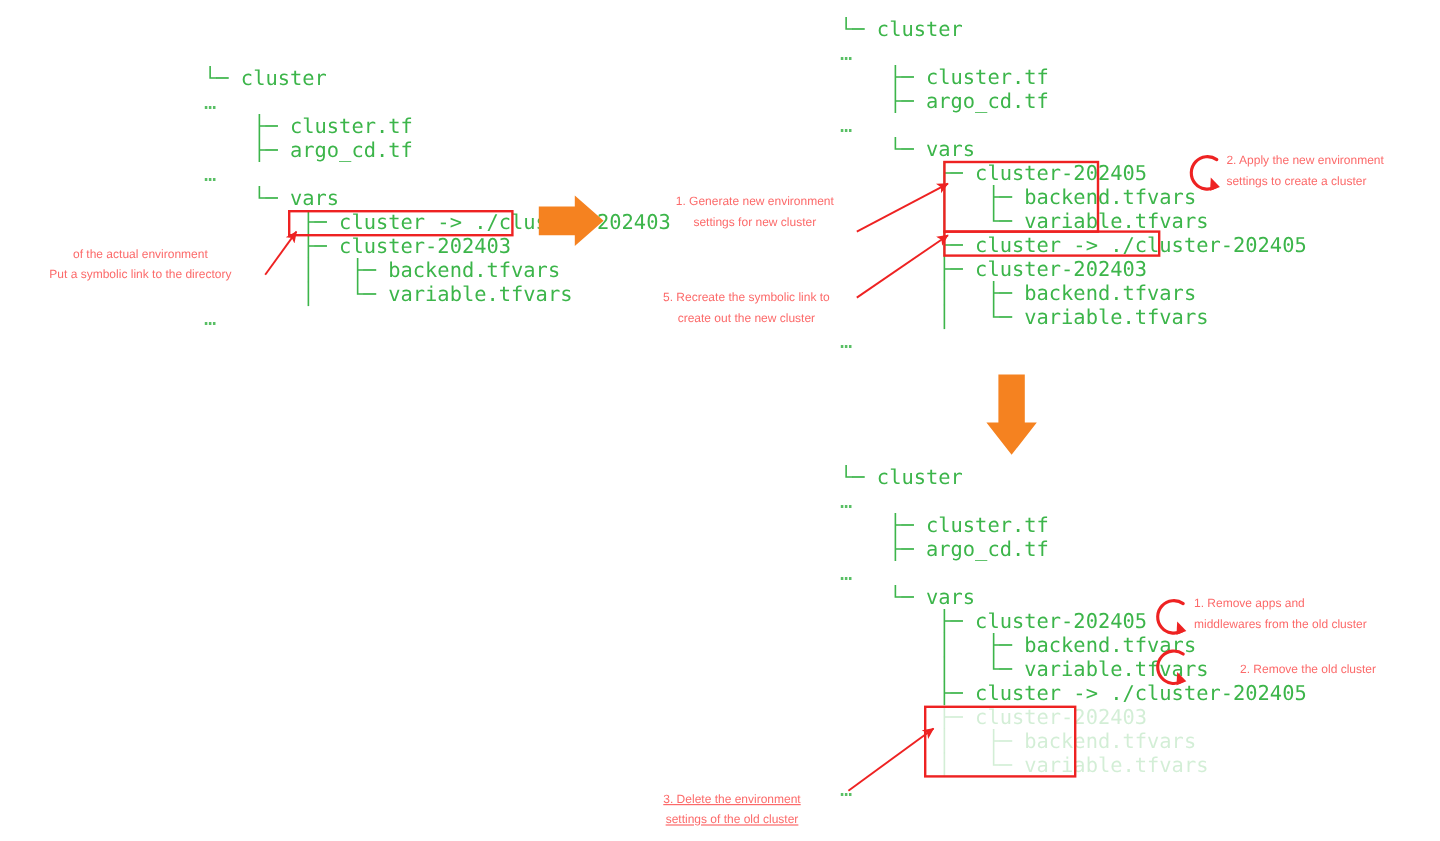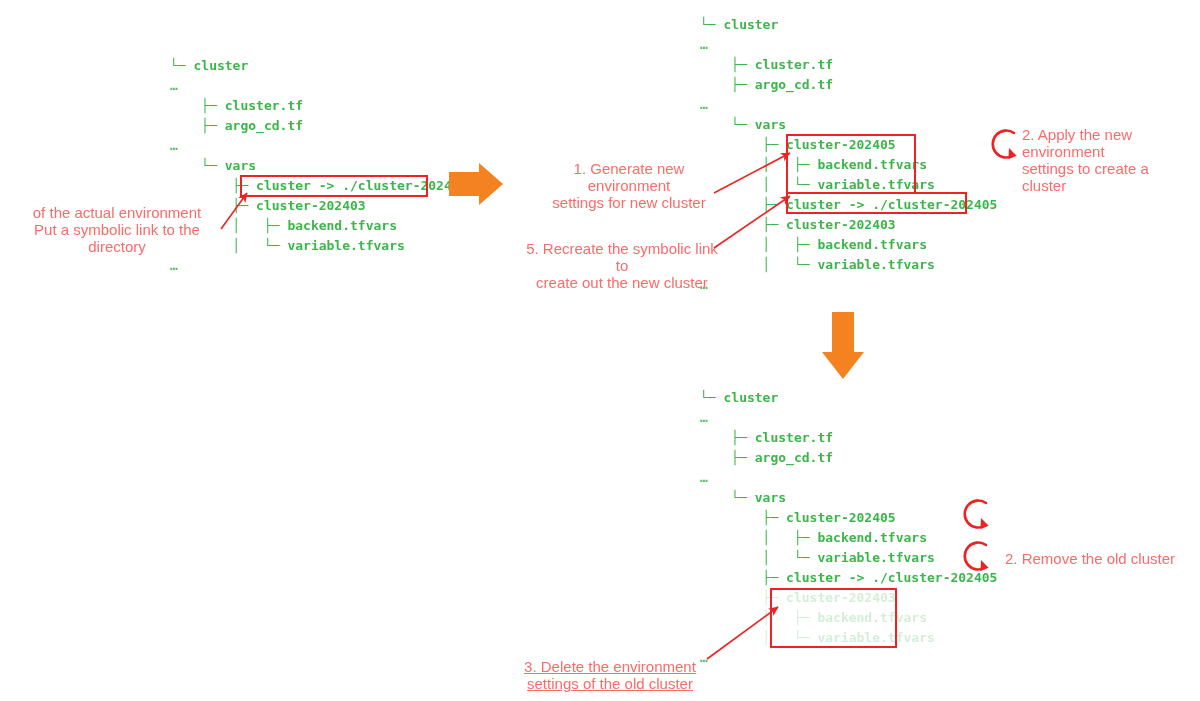--- a/index.html
+++ b/index.html
@@ -18,25 +18,25 @@
     position: absolute;
     left: 0; top: 0;
     width: 1200px;
     height: 701px;
   }
 
   
   .tree {
     position: absolute;
     font-family: "DejaVu Sans Mono", "Liberation Mono", monospace;
-    font-size: 13px;
+    font-size: 17px;
     line-height: 20px;
     color: #3cb54a;
     white-space: pre;
-    font-weight: 700;
+    font-weight: 400;
     letter-spacing: 0px;
   }
   .tree .row {
     height: 20px;
     white-space: pre;
     position: relative;
   }
   .tree .row.faded { opacity: 0.22; }
   .tree .dots {
     color: #3cb54a;
@@ -49,21 +49,21 @@
     border: 2px solid #ee2222;
     box-sizing: border-box;
     background: transparent;
     pointer-events: none;
   }
 
   
   .anno {
     position: absolute;
     color: #fc6a6a;
-    font-size: 15px;
+    font-size: 10px;
     line-height: 17px;
     font-family: "Liberation Sans", sans-serif;
   }
   .anno.center { text-align: center; }
   .anno.left { text-align: left; }
 
   
   svg.overlay {
     position: absolute;
     left: 0; top: 0;
@@ -105,20 +105,24 @@
 
   <div class="anno left" style="left:1022px; top:126px; width:172px;">
     <div>2. Apply the new environment</div>
     <div>settings to create a cluster</div>
   </div>
 
   <div class="tree" id="tree-after-delete" style="left:700px; top:388px;"><div class="row">└─ cluster</div><div class="row dots">…</div><div class="row">    ├─ cluster.tf</div><div class="row">    ├─ argo_cd.tf</div><div class="row dots">…</div><div class="row">    └─ vars</div><div class="row">        ├─ cluster-202405</div><div class="row">        │   ├─ backend.tfvars</div><div class="row">        │   └─ variable.tfvars</div><div class="row">        ├─ cluster -&gt; ./cluster-202405</div><div class="row faded">        ├─ cluster-202403</div><div class="row faded">        │   ├─ backend.tfvars</div><div class="row faded">        │   └─ variable.tfvars</div><div class="row dots">…</div></div>
 
   <div class="redbox" style="left:770px; top:588px; width:127px; height:60px;"></div>
 
+  <div class="anno left" style="left:995px; top:495px; width:190px;">
+    <div>1. Remove apps and</div>
+    <div>middlewares from the old cluster</div>
+  </div>
 
   <div class="anno left" style="left:995px; top:550px; width:190px;text-align:center;">
     <div>2. Remove the old cluster</div>
   </div>
 
   <div class="anno center" style="left:516px; top:658px; width:188px;text-decoration:underline;">
     <div>3. Delete the environment</div>
     <div>settings of the old cluster</div>
   </div>
 

